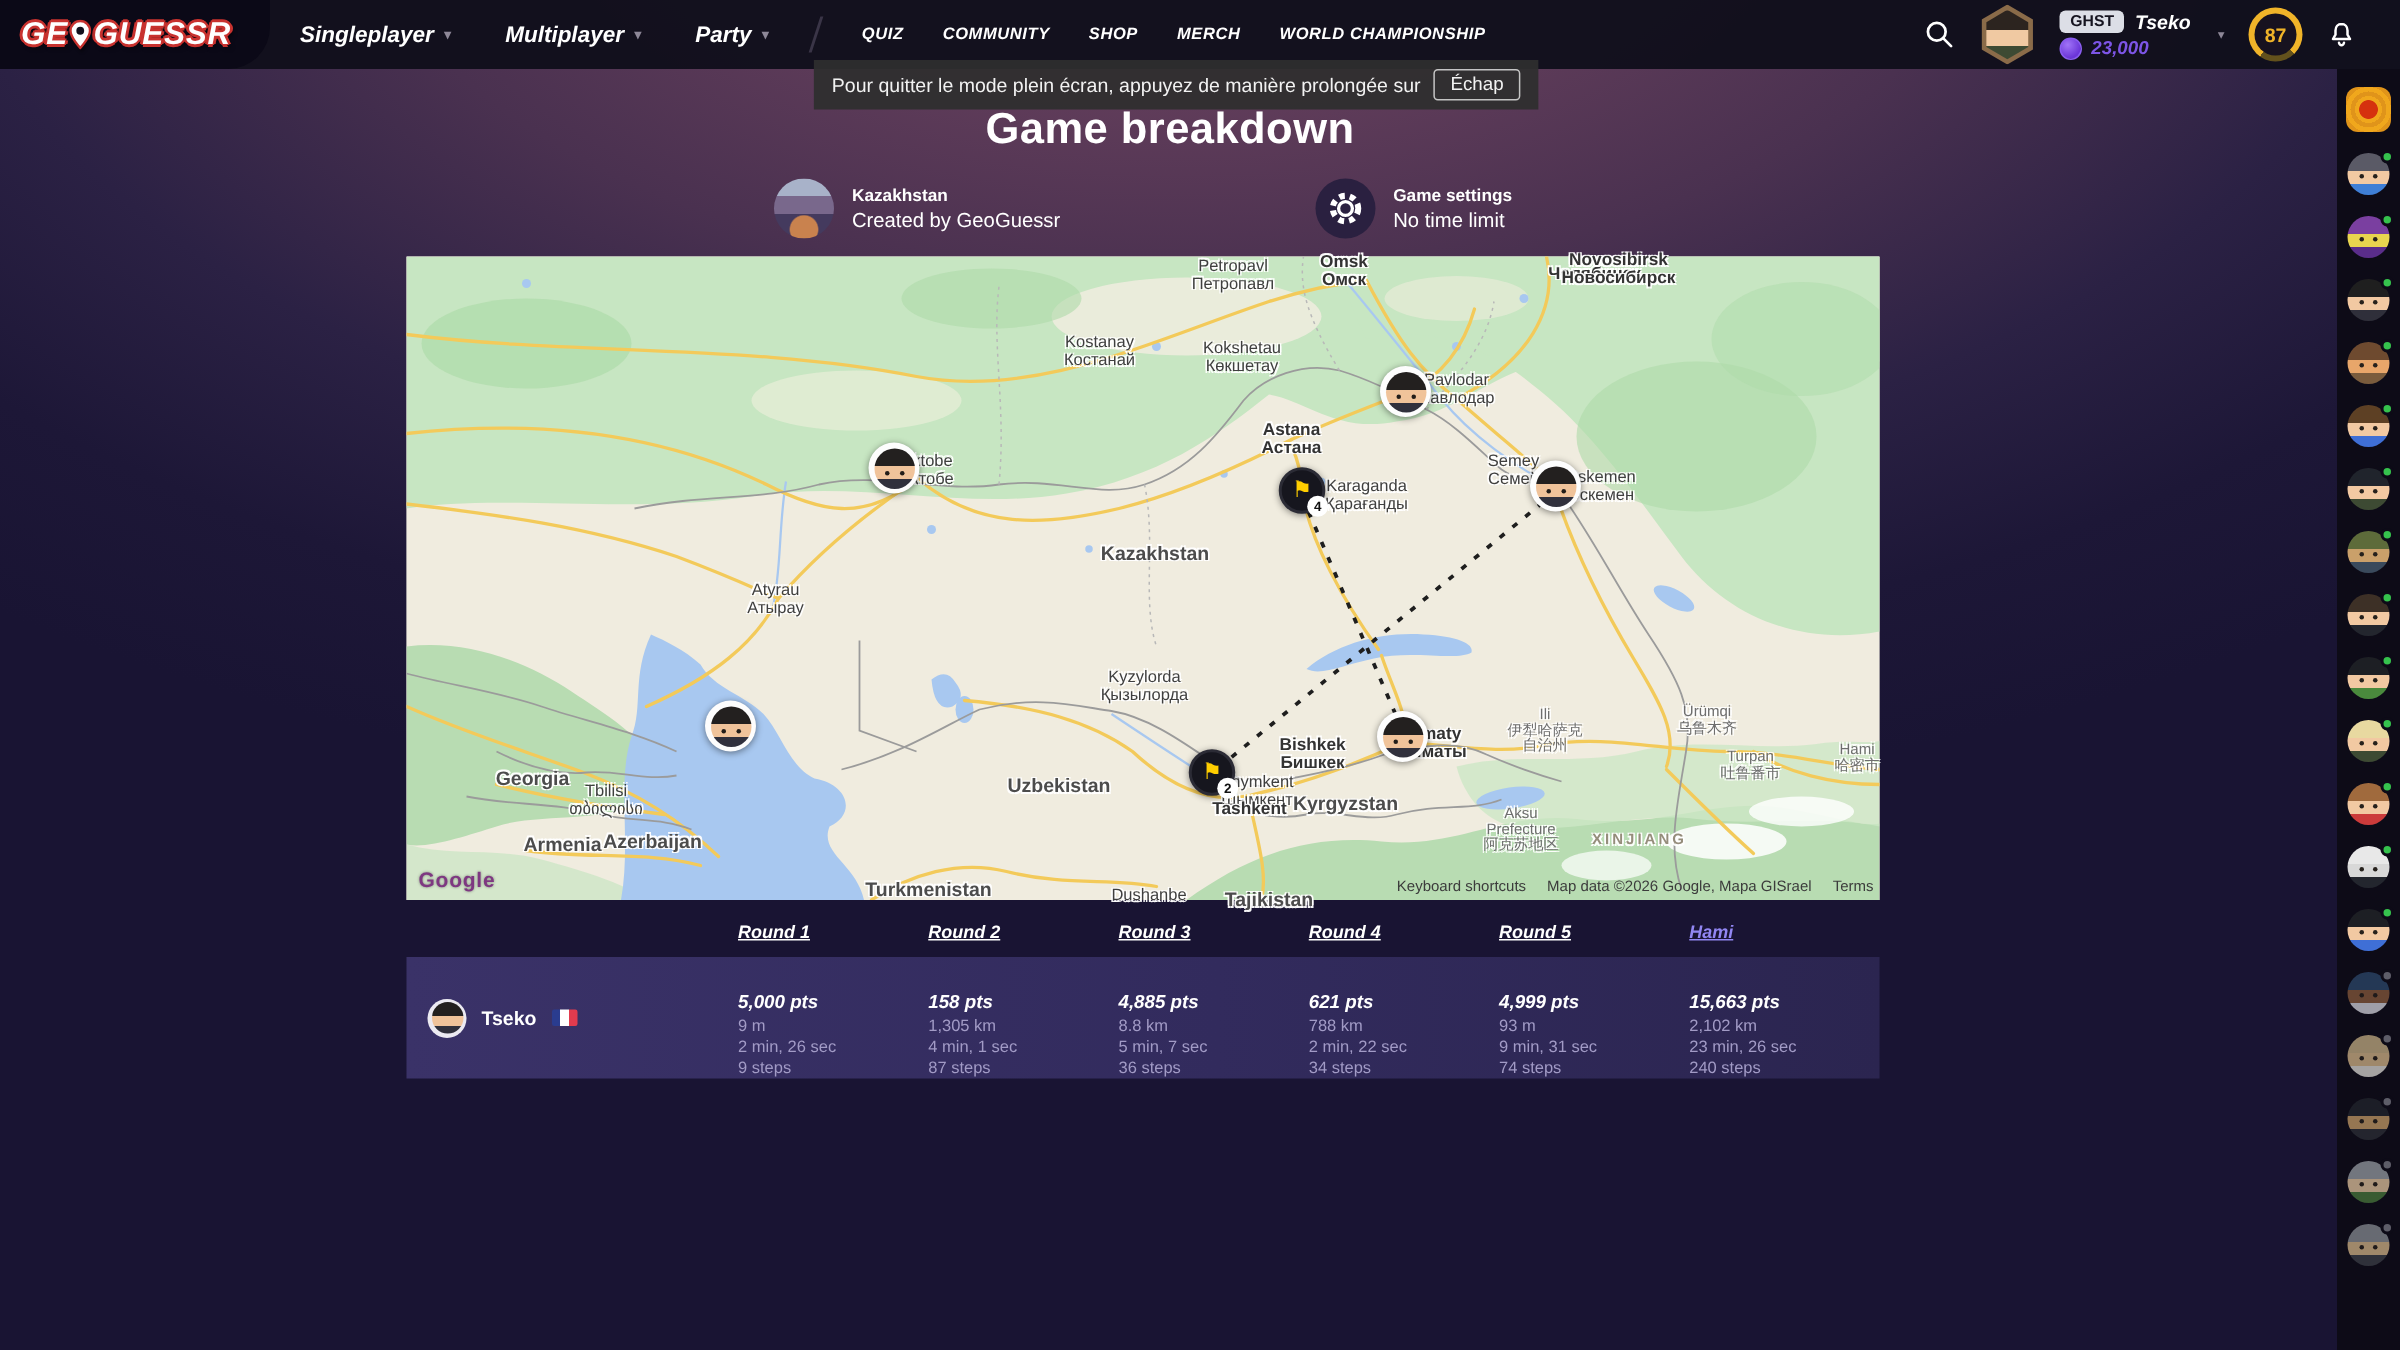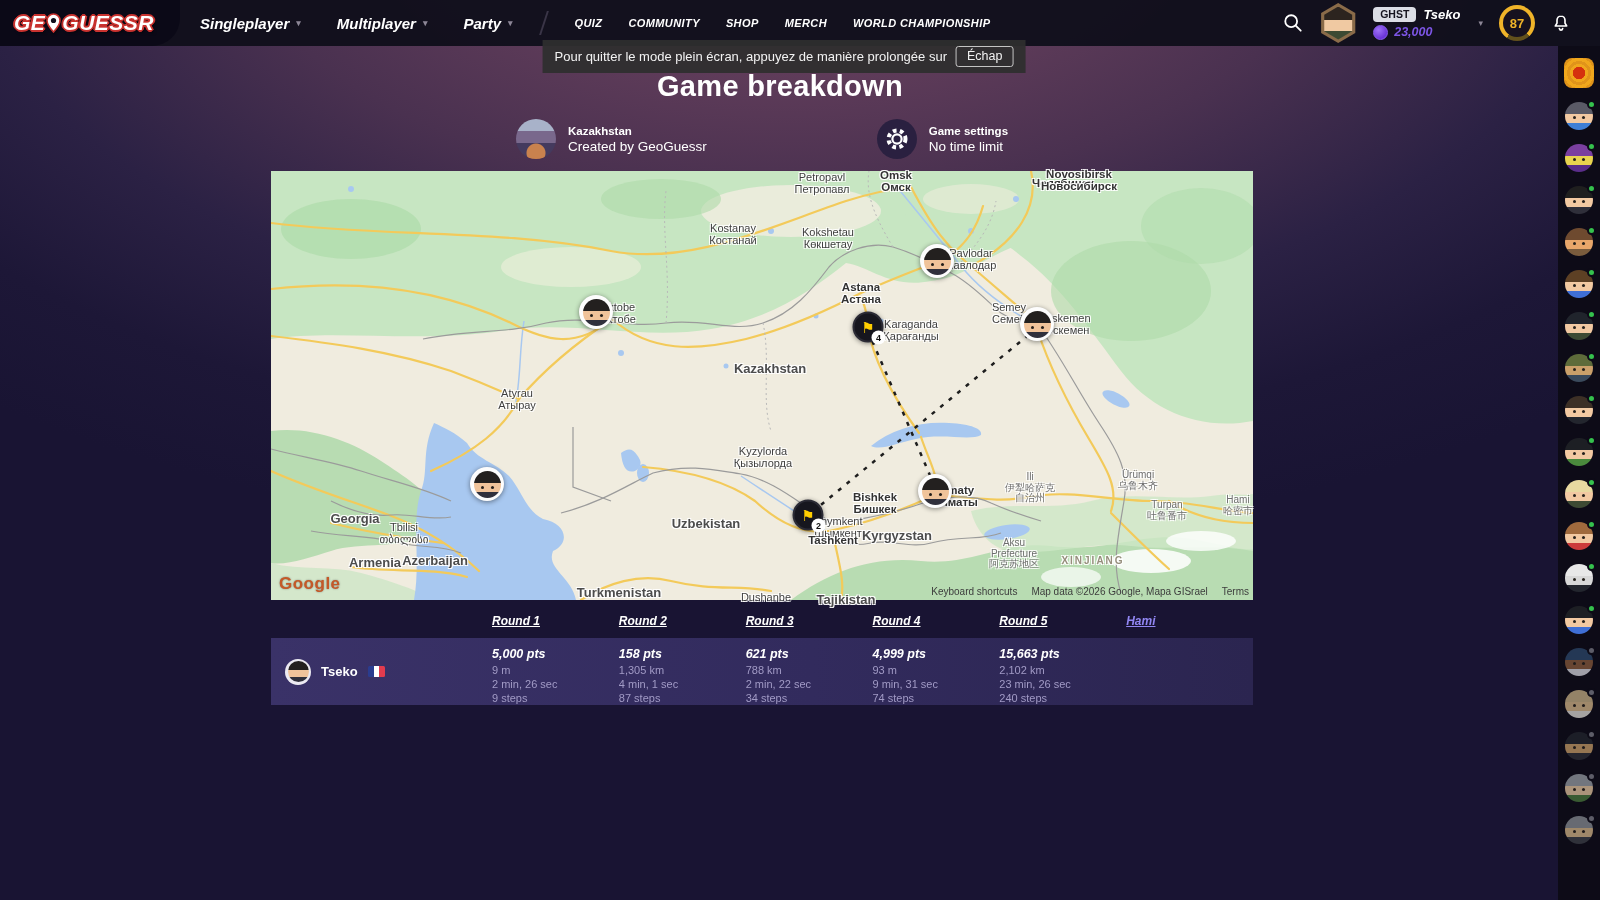--- a/index.html
+++ b/index.html
@@ -93,41 +93,41 @@
   .mk-avatar .face { position:relative; width:27px; height:27px; border-radius:50%;
     background:linear-gradient(180deg,#23201f 0 44%,#f0c39a 44% 76%,#30303c 76% 100%); }
   .mk-avatar .face::after { content:""; position:absolute; left:7px; top:15px; width:3px; height:3px;
     border-radius:50%; background:#221d19; box-shadow:10px 0 0 #221d19; }
   .mk-flag { position:absolute; width:31px; height:31px; border-radius:50%; background:#16161e;
     border:2px solid #2b2b35; transform:translate(-50%,-50%); z-index:9;
     display:grid; place-items:center; box-shadow:0 1px 5px rgba(0,0,0,.45); cursor:pointer; }
   .flag-glyph { color:#ffce00; font-size:15px; line-height:1; }
   .mk-badge { position:absolute; right:-4px; bottom:-4px; width:14px; height:14px; border-radius:50%;
     background:#fff; color:#111; font-size:9px; font-weight:700; display:grid; place-items:center; }
-  .g-watermark { position:absolute; left:8px; bottom:6px; font-size:17px; font-weight:700;
-    color:#c2410c; opacity:.85; letter-spacing:.5px; text-shadow:0 0 2px rgba(90,90,90,.8); z-index:6; }
+  .g-watermark { position:absolute; left:8px; bottom:6px; font-size:14px; font-weight:700;
+    color:#701a75; opacity:.85; letter-spacing:.5px; text-shadow:0 0 2px rgba(90,90,90,.8); z-index:6; }
   .map-attrib { position:absolute; right:4px; bottom:3px; display:flex; gap:14px; z-index:6;
     font-size:10px; color:#3c3c3c; }
   .map-attrib span { cursor:pointer; }
 
   
   .scoreboard { width:982px; margin:14px auto 0; }
   .sb-head { display:grid; grid-template-columns:221px repeat(6,1fr); padding-bottom:10px; }
   .sb-col-h { font-size:12px; font-weight:700; font-style:italic; text-decoration:underline; cursor:pointer; }
   .sb-col-h.total { color:#9186f2; }
   .sb-row { display:grid; grid-template-columns:221px repeat(6,1fr); min-height:58px;
     background:linear-gradient(90deg,#3a3268 0%,#322b5d 55%,#2b2550 100%); cursor:pointer; }
   .player-cell { display:flex; align-items:center; gap:10px; padding-left:14px; }
   .p-avatar { width:26px; height:26px; border-radius:50%; background:#eceaf2; display:grid; place-items:center; }
   .p-avatar .face { position:relative; width:21px; height:21px; border-radius:50%;
     background:linear-gradient(180deg,#23201f 0 44%,#f0c39a 44% 76%,#30303c 76% 100%); }
   .p-name { font-size:13px; font-weight:700; }
   .flag-fr { width:17px; height:11px; border-radius:1.5px;
     background:linear-gradient(90deg,#2a3c8f 0 33%,#fff 33% 66%,#e23b4e 66% 100%); }
-  .sb-cell { padding-top:9px; }
+  .sb-cell { padding-top:23px; }
   .cell-pts { font-size:12.5px; font-weight:700; font-style:italic; margin-bottom:3px; }
   .cell-line { font-size:11px; color:#a29bc6; line-height:1.25; }
 
   
   .friends { position:absolute; right:0; top:46px; bottom:0; width:42px; background:#0d0b17;
     display:flex; flex-direction:column; align-items:center; padding-top:12px; gap:14px; z-index:25; }
   .f-badge { width:30px; height:30px; border-radius:8px; flex:0 0 auto; cursor:pointer;
     background:radial-gradient(circle at 50% 50%, #d5310e 0 6px, rgba(0,0,0,0) 6.5px),
       repeating-radial-gradient(circle at 50% 50%, #f0a71c 0 3px, #e0941a 3px 6px); }
   .f-avatar { position:relative; width:28px; height:28px; border-radius:50%; flex:0 0 auto; cursor:pointer; }
@@ -513,20 +513,26 @@
           <div class="cell-line">2 min, 26 sec</div>
           <div class="cell-line">9 steps</div>
         </div>
         <div class="sb-cell">
           <div class="cell-pts">158 pts</div>
           <div class="cell-line">1,305 km</div>
           <div class="cell-line">4 min, 1 sec</div>
           <div class="cell-line">87 steps</div>
         </div>
         <div class="sb-cell">
+          <div class="cell-pts">4,885 pts</div>
+          <div class="cell-line">8.8 km</div>
+          <div class="cell-line">5 min, 7 sec</div>
+          <div class="cell-line">36 steps</div>
+        </div>
+        <div class="sb-cell">
           <div class="cell-pts">621 pts</div>
           <div class="cell-line">788 km</div>
           <div class="cell-line">2 min, 22 sec</div>
           <div class="cell-line">34 steps</div>
         </div>
         <div class="sb-cell">
           <div class="cell-pts">4,999 pts</div>
           <div class="cell-line">93 m</div>
           <div class="cell-line">9 min, 31 sec</div>
           <div class="cell-line">74 steps</div>

